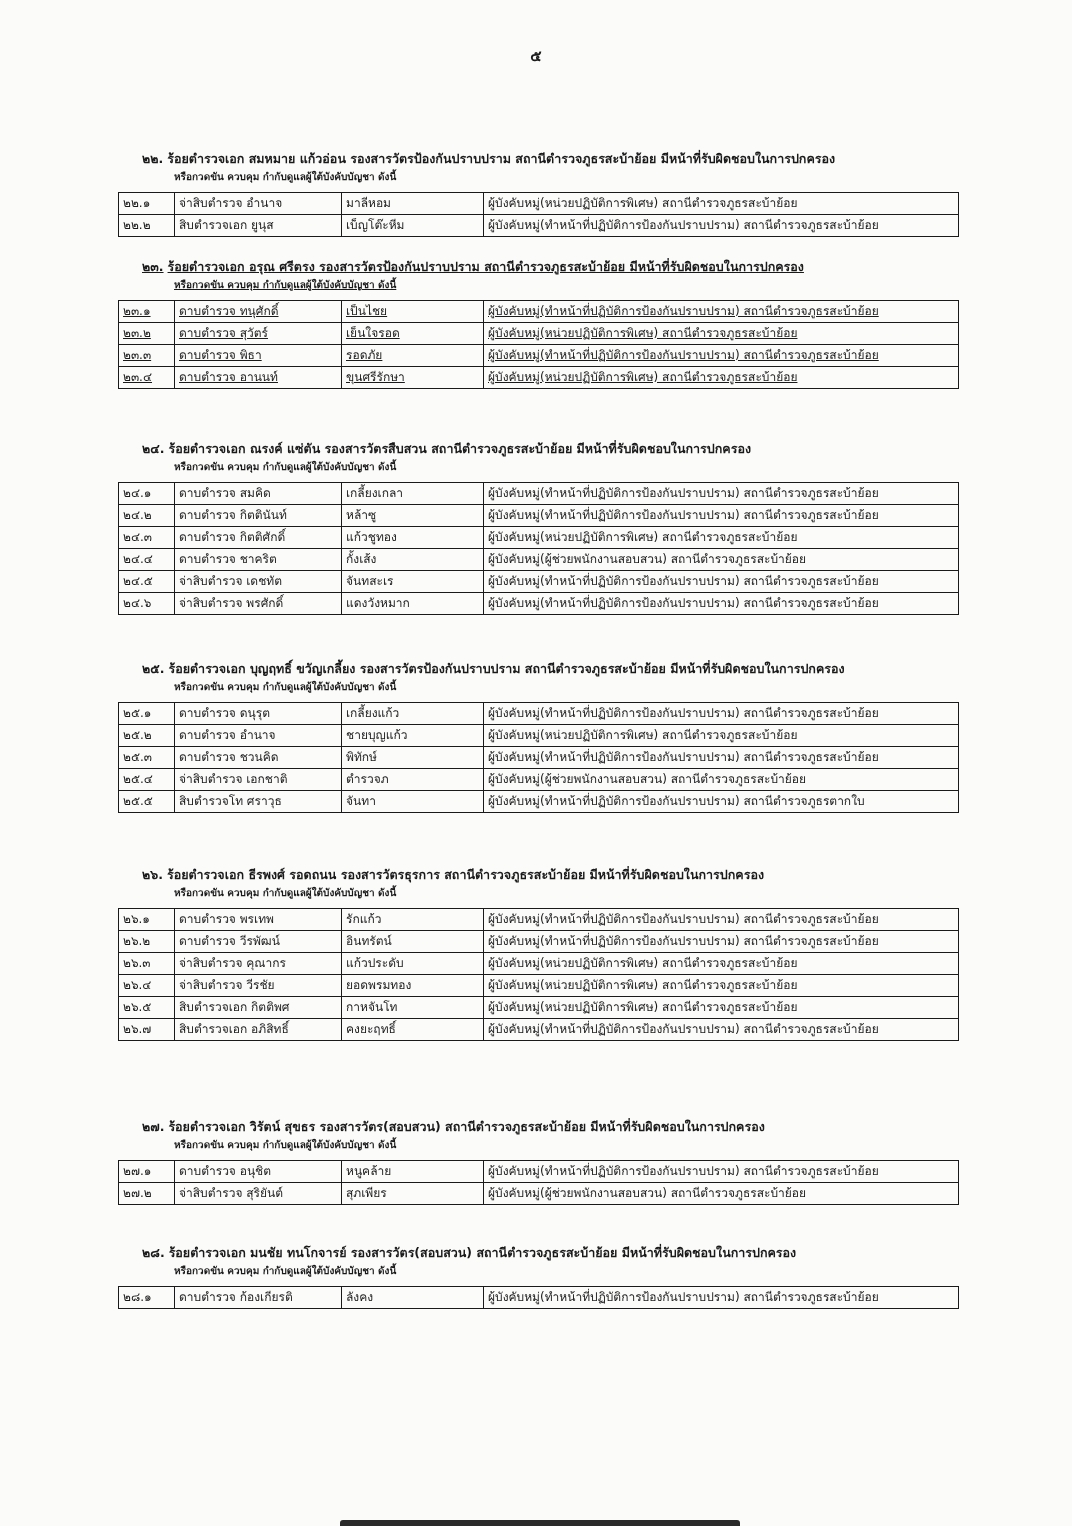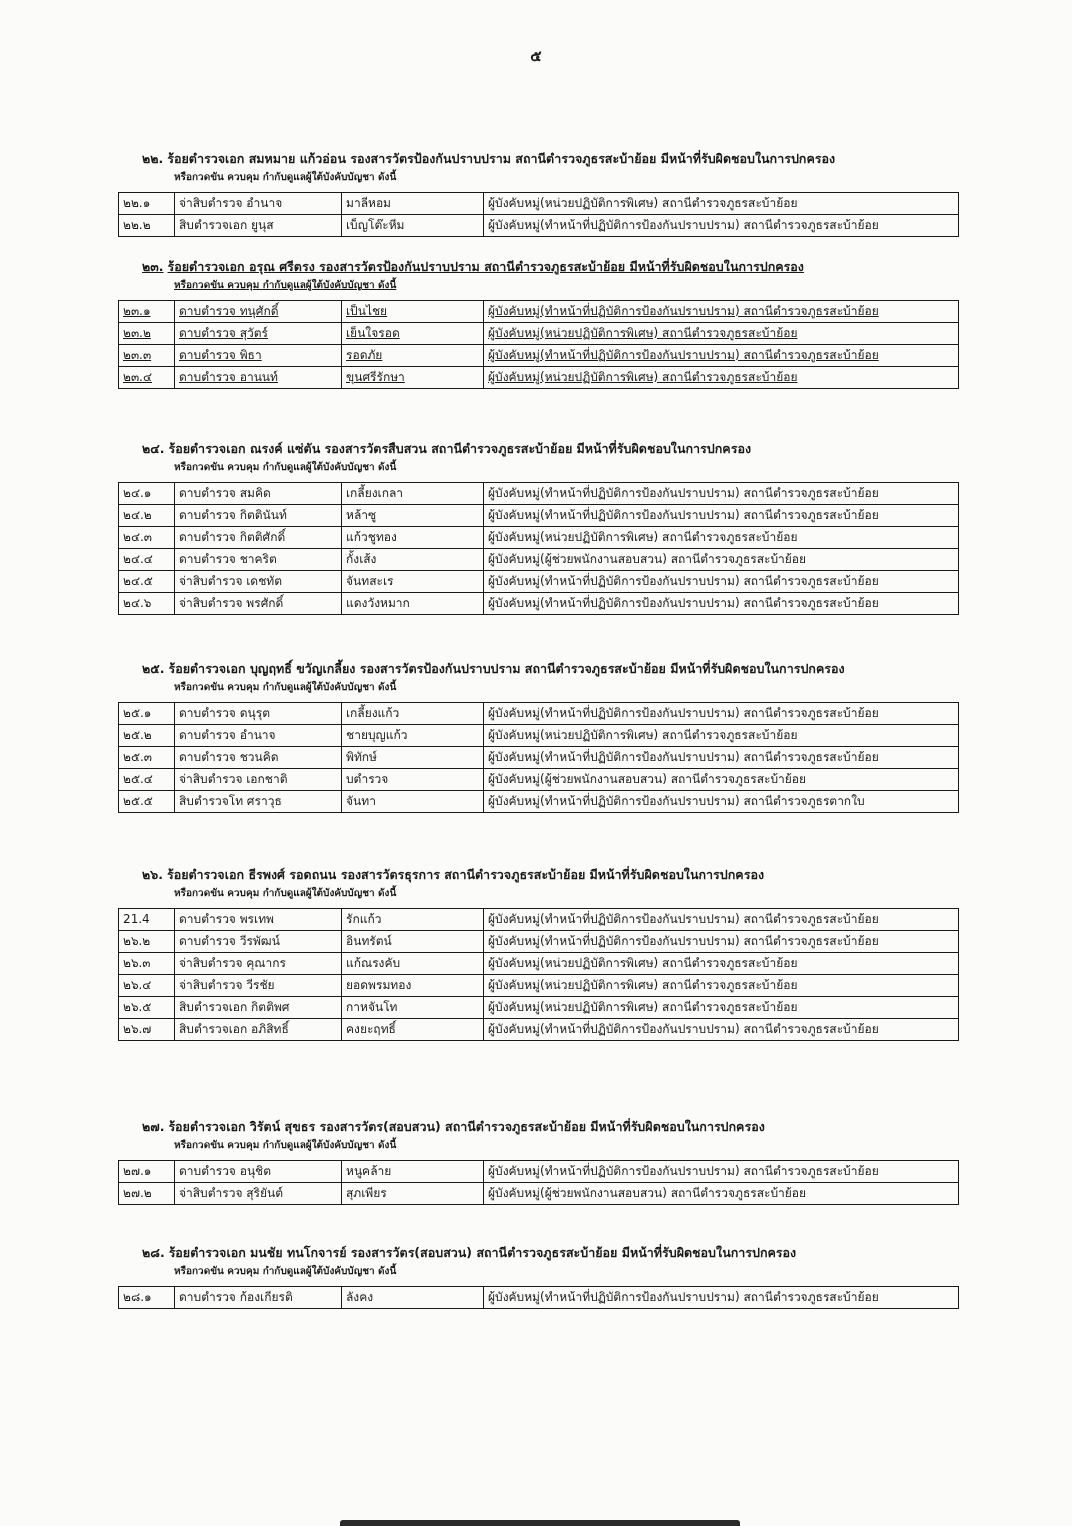--- a/index.html
+++ b/index.html
@@ -188,21 +188,21 @@
         </tr>
     <tr>
           <td>๒๕.๓</td>
           <td>ดาบตำรวจ ชวนคิด</td>
           <td>พิทักษ์</td>
           <td>ผู้บังคับหมู่(ทำหน้าที่ปฏิบัติการป้องกันปราบปราม) สถานีตำรวจภูธรสะบ้าย้อย</td>
         </tr>
     <tr>
           <td>๒๕.๔</td>
           <td>จ่าสิบตำรวจ เอกชาติ</td>
-          <td>บตำรวจ</td>
+          <td>ตำรวจภ</td>
           <td>ผู้บังคับหมู่(ผู้ช่วยพนักงานสอบสวน) สถานีตำรวจภูธรสะบ้าย้อย</td>
         </tr>
     <tr>
           <td>๒๕.๕</td>
           <td>สิบตำรวจโท ศราวุธ</td>
           <td>จันทา</td>
           <td>ผู้บังคับหมู่(ทำหน้าที่ปฏิบัติการป้องกันปราบปราม) สถานีตำรวจภูธรตากใบ</td>
         </tr>
   </tbody>
     </table>
@@ -215,35 +215,35 @@
   <div class="sec-sub">หรือกวดขัน ควบคุม กำกับดูแลผู้ใต้บังคับบัญชา  ดังนี้</div>
   <table class="roster">
     <colgroup>
         <col class="c1">
         <col class="c2">
         <col class="c3">
         <col class="c4">
       </colgroup>
     <tbody>
         <tr>
-          <td>21.4</td>
+          <td>๒๖.๑</td>
           <td>ดาบตำรวจ พรเทพ</td>
           <td>รักแก้ว</td>
           <td>ผู้บังคับหมู่(ทำหน้าที่ปฏิบัติการป้องกันปราบปราม) สถานีตำรวจภูธรสะบ้าย้อย</td>
         </tr>
     <tr>
           <td>๒๖.๒</td>
           <td>ดาบตำรวจ วีรพัฒน์</td>
           <td>อินทรัตน์</td>
           <td>ผู้บังคับหมู่(ทำหน้าที่ปฏิบัติการป้องกันปราบปราม) สถานีตำรวจภูธรสะบ้าย้อย</td>
         </tr>
     <tr>
           <td>๒๖.๓</td>
           <td>จ่าสิบตำรวจ คุณากร</td>
-          <td>แก้ณรงคับ</td>
+          <td>แก้วประดับ</td>
           <td>ผู้บังคับหมู่(หน่วยปฏิบัติการพิเศษ) สถานีตำรวจภูธรสะบ้าย้อย</td>
         </tr>
     <tr>
           <td>๒๖.๔</td>
           <td>จ่าสิบตำรวจ วีรชัย</td>
           <td>ยอดพรมทอง</td>
           <td>ผู้บังคับหมู่(หน่วยปฏิบัติการพิเศษ) สถานีตำรวจภูธรสะบ้าย้อย</td>
         </tr>
     <tr>
           <td>๒๖.๕</td>

